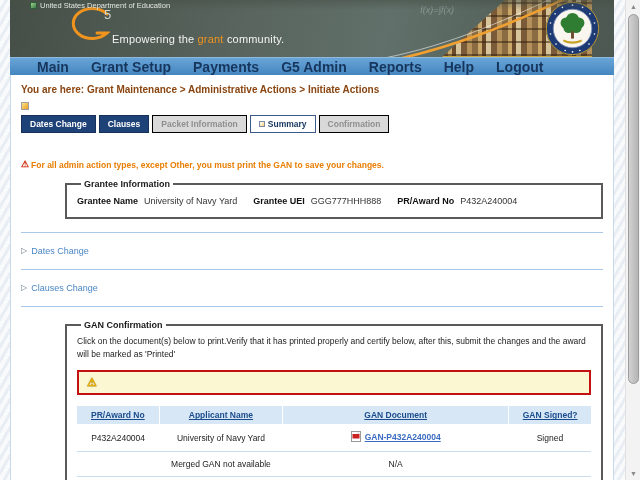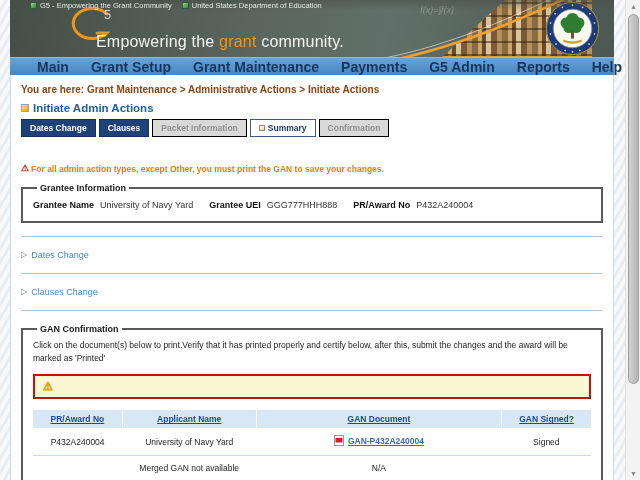--- a/index.html
+++ b/index.html
@@ -19,21 +19,21 @@
   
   .banner { position:relative; height:57px; overflow:hidden;
     background:linear-gradient(100deg,#454f47 0%,#59655e 40%,#61706a 62%,#4b5750 100%); }
   .title-overlay { position:absolute; top:0; left:0; right:0; height:10px; display:flex; gap:10px;
     padding-left:20px; align-items:center; font-size:7.5px; color:#e2e7e2; z-index:7;
     background:linear-gradient(rgba(70,80,70,.55),rgba(70,80,70,0)); }
   .win-title { display:flex; align-items:center; gap:3px; white-space:nowrap; }
   .favicon { width:7px; height:7px; border:1px solid #2c5c38; background:linear-gradient(135deg,#9ed08a,#3a7a4a); }
   .logo { position:absolute; left:56px; top:6px; z-index:4; display:flex; }
   .logo-5 { color:#cfd4cf; font-size:13px; margin-left:-6px; margin-top:1px; }
-  .tagline { position:absolute; left:86px; top:33px; font-size:16px; color:#f4f4f2; z-index:4; letter-spacing:.2px; }
+  .tagline { position:absolute; left:102px; top:33px; font-size:11px; color:#f4f4f2; z-index:4; letter-spacing:.2px; }
   .tagline .hl { color:#f0941e; }
   .math { position:absolute; right:160px; top:5px; color:rgba(255,255,255,.28); font-size:9px; font-style:italic; z-index:3; }
   .bookshelf { position:absolute; right:22px; top:0; width:150px; height:57px; z-index:2;
     background:
       repeating-linear-gradient(0deg, rgba(45,28,12,.5) 0 2px, rgba(0,0,0,0) 2px 13px),
       repeating-linear-gradient(90deg,#8a6b42 0 6px,#c9a86a 6px 10px,#6b4a2c 10px 14px,#d8c49a 14px 19px,#7a5a38 19px 25px,#b5925c 25px 30px);
     clip-path:polygon(42% 0,100% 0,100% 100%,0% 100%); border-bottom:1px solid #caa53f; }
   .swoosh { position:absolute; right:0; top:0; z-index:3; }
   .seal { position:absolute; right:14px; top:1px; z-index:6; }
 
@@ -52,21 +52,21 @@
   .tabs { display:flex; gap:3px; margin-top:5px; }
   .tab { font-size:8.5px; font-weight:bold; padding:3px 8px; white-space:nowrap; cursor:pointer; }
   .tab.visited { background:#1e4277; color:#fff; border:1px solid #16325c; }
   .tab.disabled { background:#d9d9d9; color:#8f8f8f; border:1px solid #000000; cursor:default; }
   .tab.active { background:#fff; color:#17365d; border:1px solid #3a5a8c; display:flex; gap:3px; align-items:center; }
   .tab-icon { width:6px; height:6px; border:1px solid #7a8aa8; background:linear-gradient(135deg,#fff,#ffd27a); }
 
   .warn-line { margin-top:27px; font-size:8.5px; font-weight:bold; color:#e87e04; display:flex; align-items:flex-start; gap:2px; }
   .warn-red-icon { color:#cc2200; font-size:9px; line-height:1; }
 
-  fieldset { border:2px solid #5a5a5a; }
+  fieldset { border:2px solid #5a5a5a;margin-left:44px; }
   legend { font-size:9px; font-weight:bold; color:#1a1a1a; padding:0 3px; margin-left:4px; }
   .fs-grantee { margin-top:9px; padding:2px 10px 11px; }
   .grantee-row { margin-top:5px; font-size:9px; color:#333; display:flex; align-items:center; }
   .f-label { font-weight:bold; color:#111; margin-right:6px; }
   .f-value { margin-right:16px; }
 
   .divider { border:none; border-top:1px solid #a9c7e7; margin:13px 0; }
   .collapsible { display:flex; align-items:center; gap:4px; font-size:9px; color:#4a86c4; cursor:pointer; }
   .tri { color:#6a7a8a; font-size:8px; line-height:1; }
 
@@ -88,24 +88,20 @@
 </style>
 </head>
 <body>
 
 <div class="viewport">
 
   <div class="page">
 
     <div class="banner">
       <div class="title-overlay">
-        <span class="win-title">
-          <span class="favicon"></span>
-          <span>G5 - Empowering the Grant Community</span>
-        </span>
         <span class="win-title">
           <span class="favicon"></span>
           <span>United States Department of Education</span>
         </span>
       </div>
 
       <div class="logo">
         <svg width="44" height="40" viewBox="0 0 44 40">
           <path d="M41 8 A 19 15 0 1 0 41 27 L 31 27" fill="none" stroke="#f0941e" stroke-width="3" stroke-linecap="round"></path>
         </svg>
@@ -152,38 +148,36 @@
             <circle cx="22" cy="54" r="0.9"></circle>
           <circle cx="38" cy="54" r="0.9"></circle>
             <circle cx="30" cy="55.5" r="0.9"></circle>
         </g>
       </svg>
     </div>
 
     <div class="navbar">
       <span class="nav-item">Main</span>
       <span class="nav-item">Grant Setup</span>
-      <span class="nav-item">Grant Maintenance</span>
       <span class="nav-item">Payments</span>
       <span class="nav-item">G5 Admin</span>
       <span class="nav-item">Reports</span>
       <span class="nav-item">Help</span>
       <span class="nav-item">Logout</span>
     </div>
 
     <div class="content">
 
       <div class="breadcrumb">
         <span>You are here:</span>
         <span>Grant Maintenance &gt; Administrative Actions &gt; Initiate Actions</span>
       </div>
 
       <div class="page-title">
         <span class="title-icon"></span>
-        <span>Initiate Admin Actions</span>
       </div>
 
       <div class="tabs">
         <span class="tab visited">Dates Change</span>
         <span class="tab visited">Clauses</span>
         <span class="tab disabled">Packet Information</span>
         <span class="tab active">
           <span class="tab-icon"></span>
           <span>Summary</span>
         </span>

